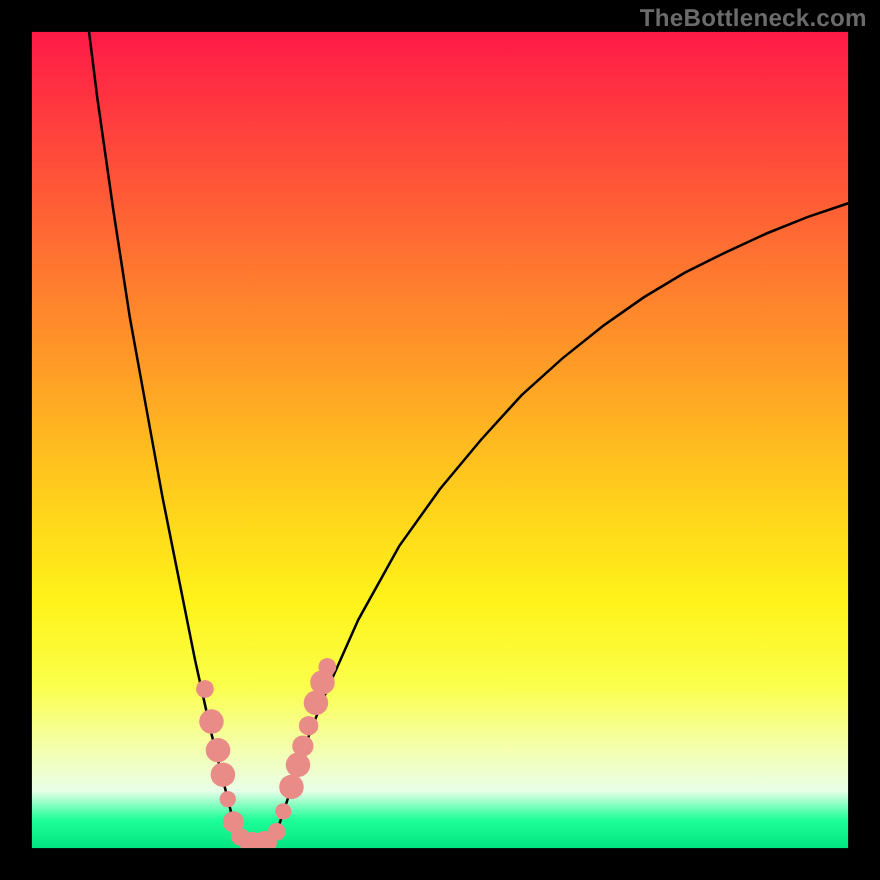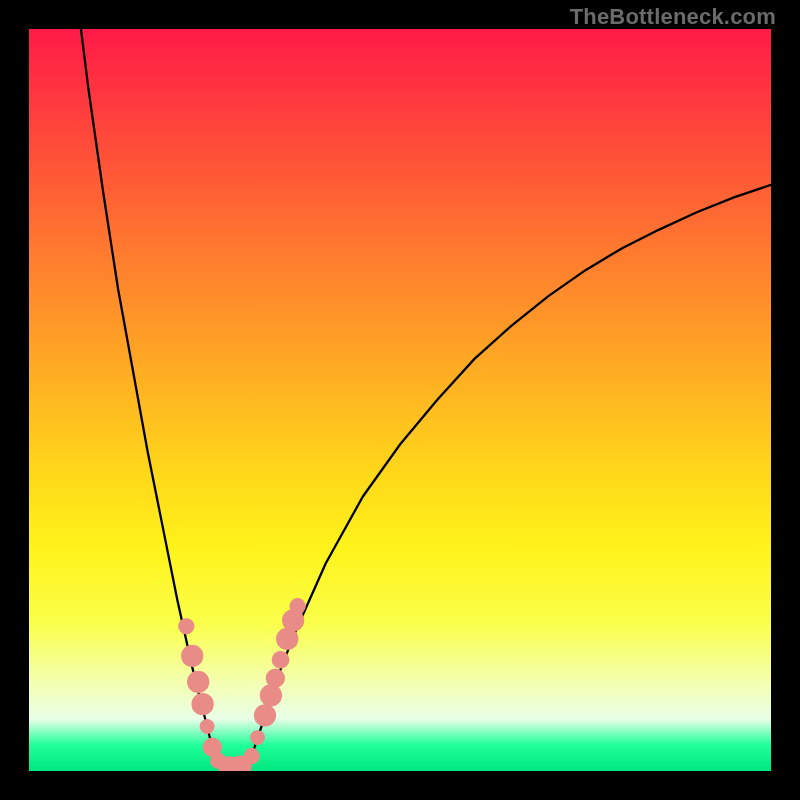--- a/index.html
+++ b/index.html
@@ -42,21 +42,21 @@
   .plot-svg {
     position: absolute;
     left: 0;
     top: 0;
     width: 742px;
     height: 742px;
   }
   .watermark {
     position: absolute;
     top: 4px;
-    right: 24px;
+    right: 12px;
     font-size: 22px;
     font-weight: 600;
     color: #6b6b6b;
     letter-spacing: 0.2px;
     user-select: none;
   }
 </style>
 </head>
 <body>
 

